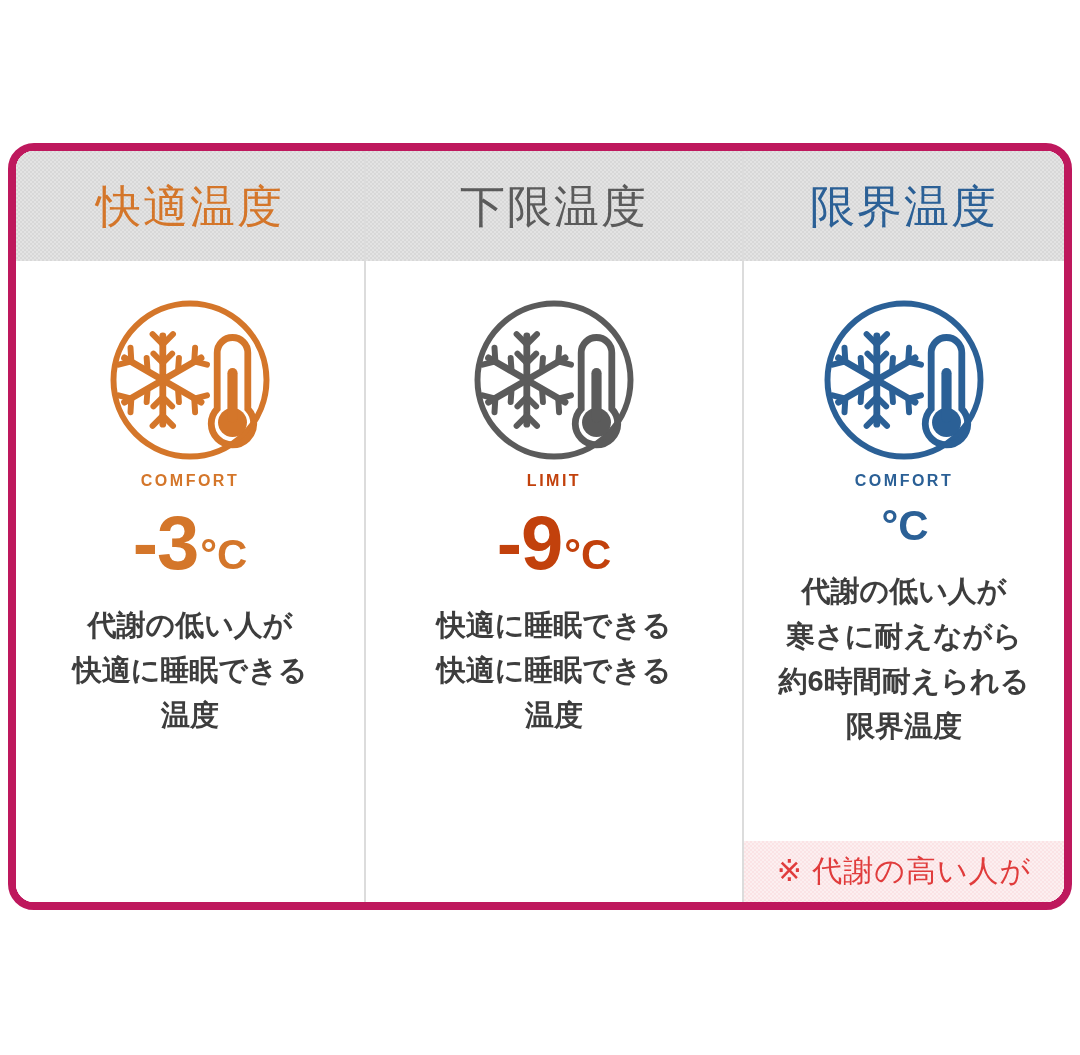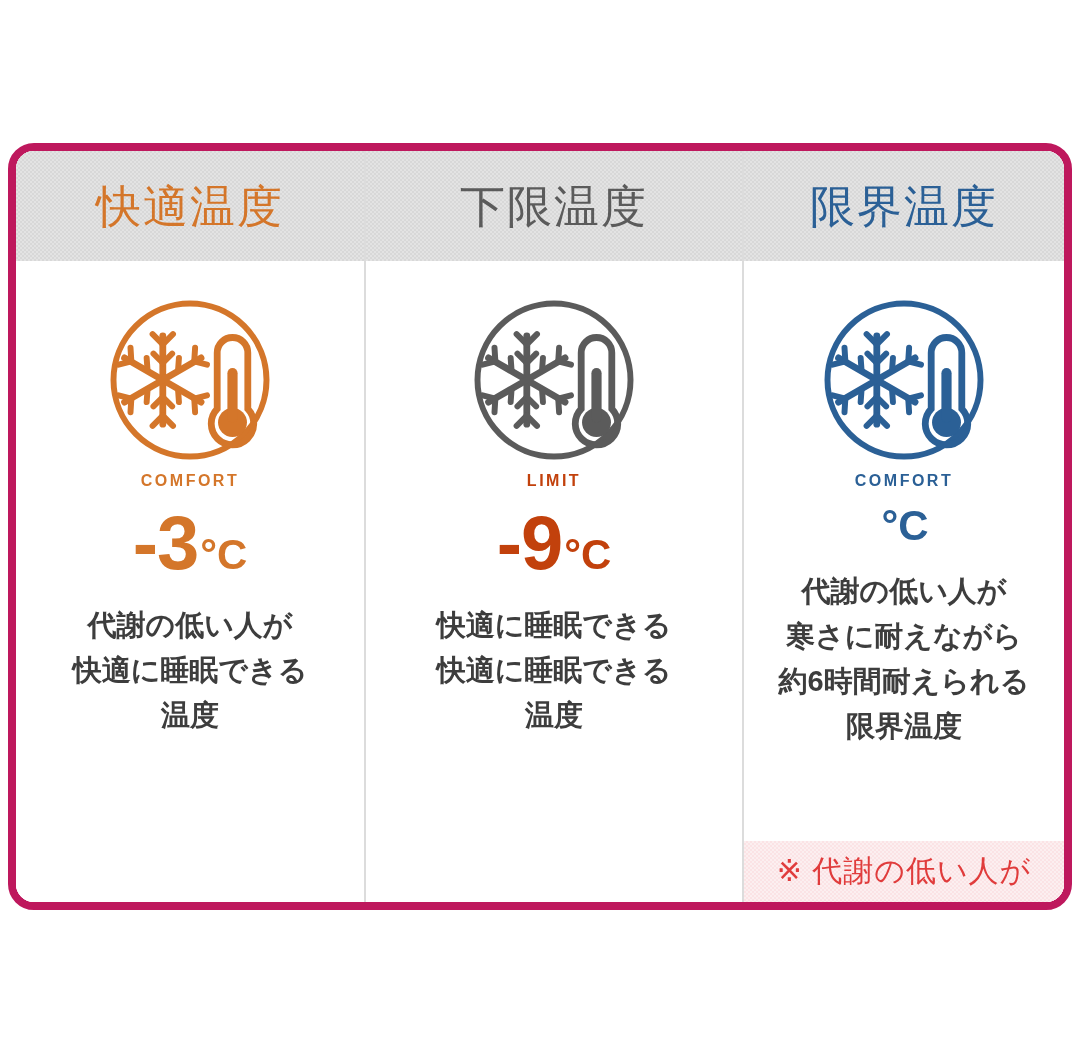--- a/index.html
+++ b/index.html
@@ -326,17 +326,17 @@
         <span class="temp-unit">°C</span>
       </span>
       <div class="desc">
         <div>代謝の低い人が</div>
         <div>寒さに耐えながら</div>
         <div>約6時間耐えられる</div>
         <div>限界温度</div>
       </div>
     </div>
     <div class="warning-strip">
-      <span class="warning-text">※ 代謝の低い人が</span>
+      <span class="warning-text">※ 代謝の高い人が</span>
     </div>
   </div>
 
 </div>
 
 </body></html>

